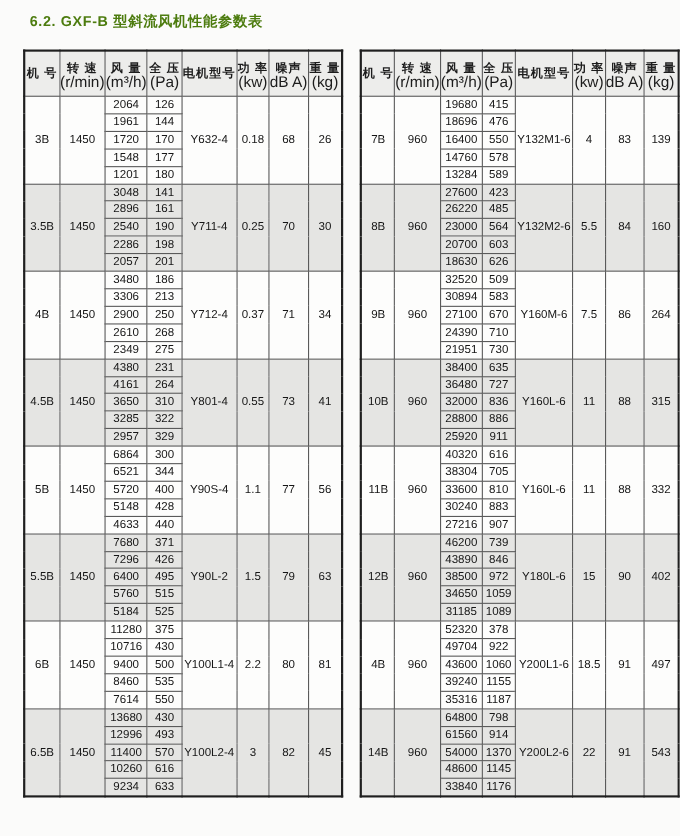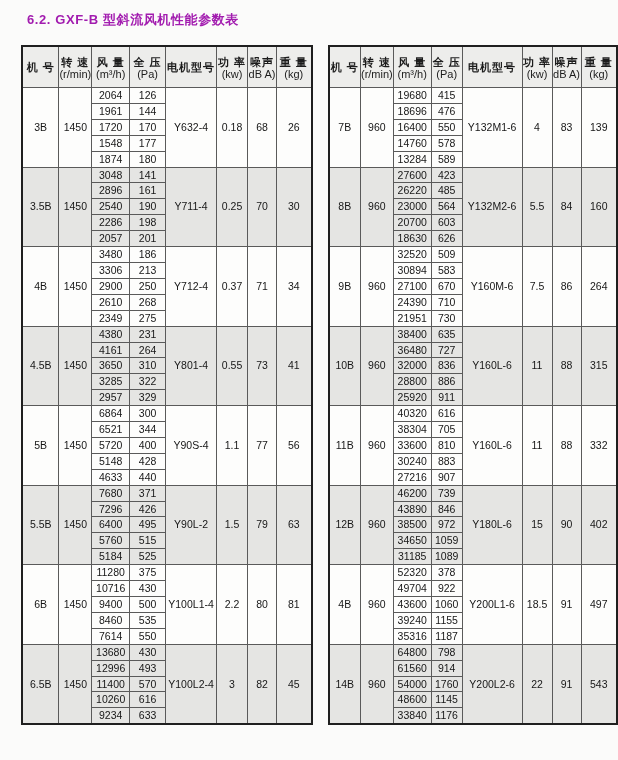--- a/index.html
+++ b/index.html
@@ -13,21 +13,21 @@
     position: relative;
     overflow: hidden;
   }
   .page-title {
     position: absolute;
     left: 27px;
     top: 11px;
     font-size: 13px;
     font-weight: bold;
     letter-spacing: 0.6px;
-    color: #a21caf;
+    color: #4d7c0f;
   }
   .tables-wrap {
     position: absolute;
     left: 21px;
     top: 45px;
     display: flex;
     gap: 15px;
   }
   table.spec {
     border-collapse: collapse;
@@ -49,21 +49,21 @@
     background: #ededeb;
     font-weight: bold;
   }
   .hdr-main {
     font-size: 11px;
     font-weight: bold;
     line-height: 13px;
     letter-spacing: 1px;
   }
   .hdr-sub {
-    font-size: 11px;
+    font-size: 14px;
     font-weight: normal;
     line-height: 10px;
     letter-spacing: 0;
   }
   table.spec td {
     font-size: 10.5px;
     height: 14.9px;
     line-height: 14.9px;
     color: #161616;
   }
@@ -146,21 +146,21 @@
         </tr>
         <tr>
           <td class="cell-airflow">1720</td>
           <td class="cell-pressure">170</td>
         </tr>
         <tr>
           <td class="cell-airflow">1548</td>
           <td class="cell-pressure">177</td>
         </tr>
         <tr>
-          <td class="cell-airflow">1874</td>
+          <td class="cell-airflow">1201</td>
           <td class="cell-pressure">180</td>
         </tr>
       </tbody>
       <tbody class="shaded">
         <tr>
           <td rowspan="5" class="cell-model">3.5B</td>
           <td rowspan="5" class="cell-speed">1450</td>
           <td class="cell-airflow">3048</td>
           <td class="cell-pressure">141</td>
           <td rowspan="5" class="cell-motor">Y711-4</td>
@@ -605,21 +605,21 @@
           <td rowspan="5" class="cell-power">22</td>
           <td rowspan="5" class="cell-noise">91</td>
           <td rowspan="5" class="cell-weight">543</td>
         </tr>
         <tr>
           <td class="cell-airflow">61560</td>
           <td class="cell-pressure">914</td>
         </tr>
         <tr>
           <td class="cell-airflow">54000</td>
-          <td class="cell-pressure">1760</td>
+          <td class="cell-pressure">1370</td>
         </tr>
         <tr>
           <td class="cell-airflow">48600</td>
           <td class="cell-pressure">1145</td>
         </tr>
         <tr>
           <td class="cell-airflow">33840</td>
           <td class="cell-pressure">1176</td>
         </tr>
       </tbody>

